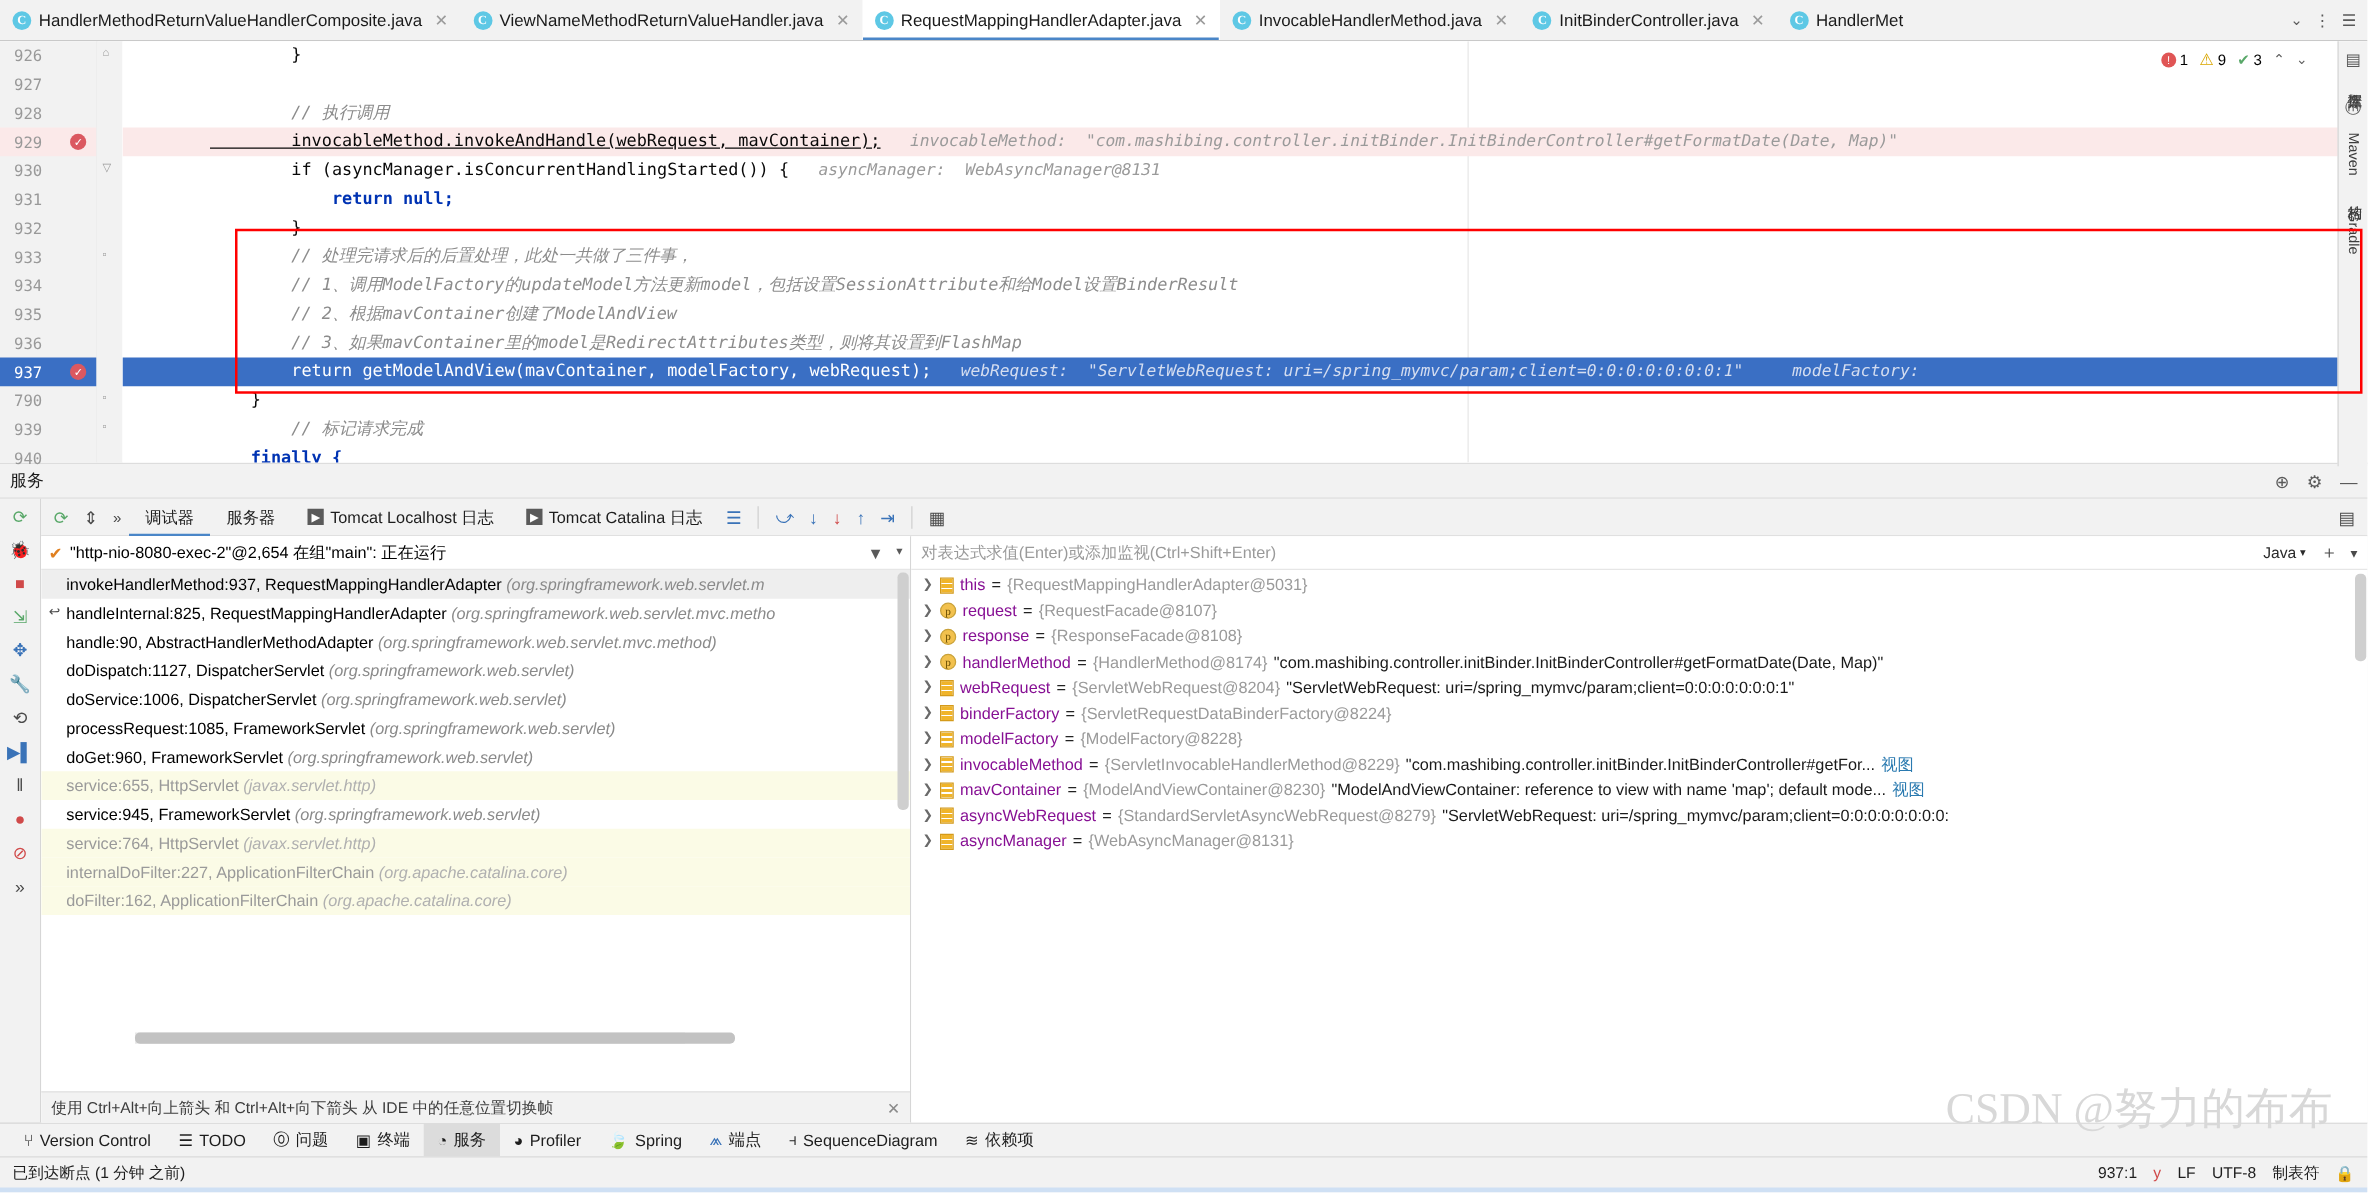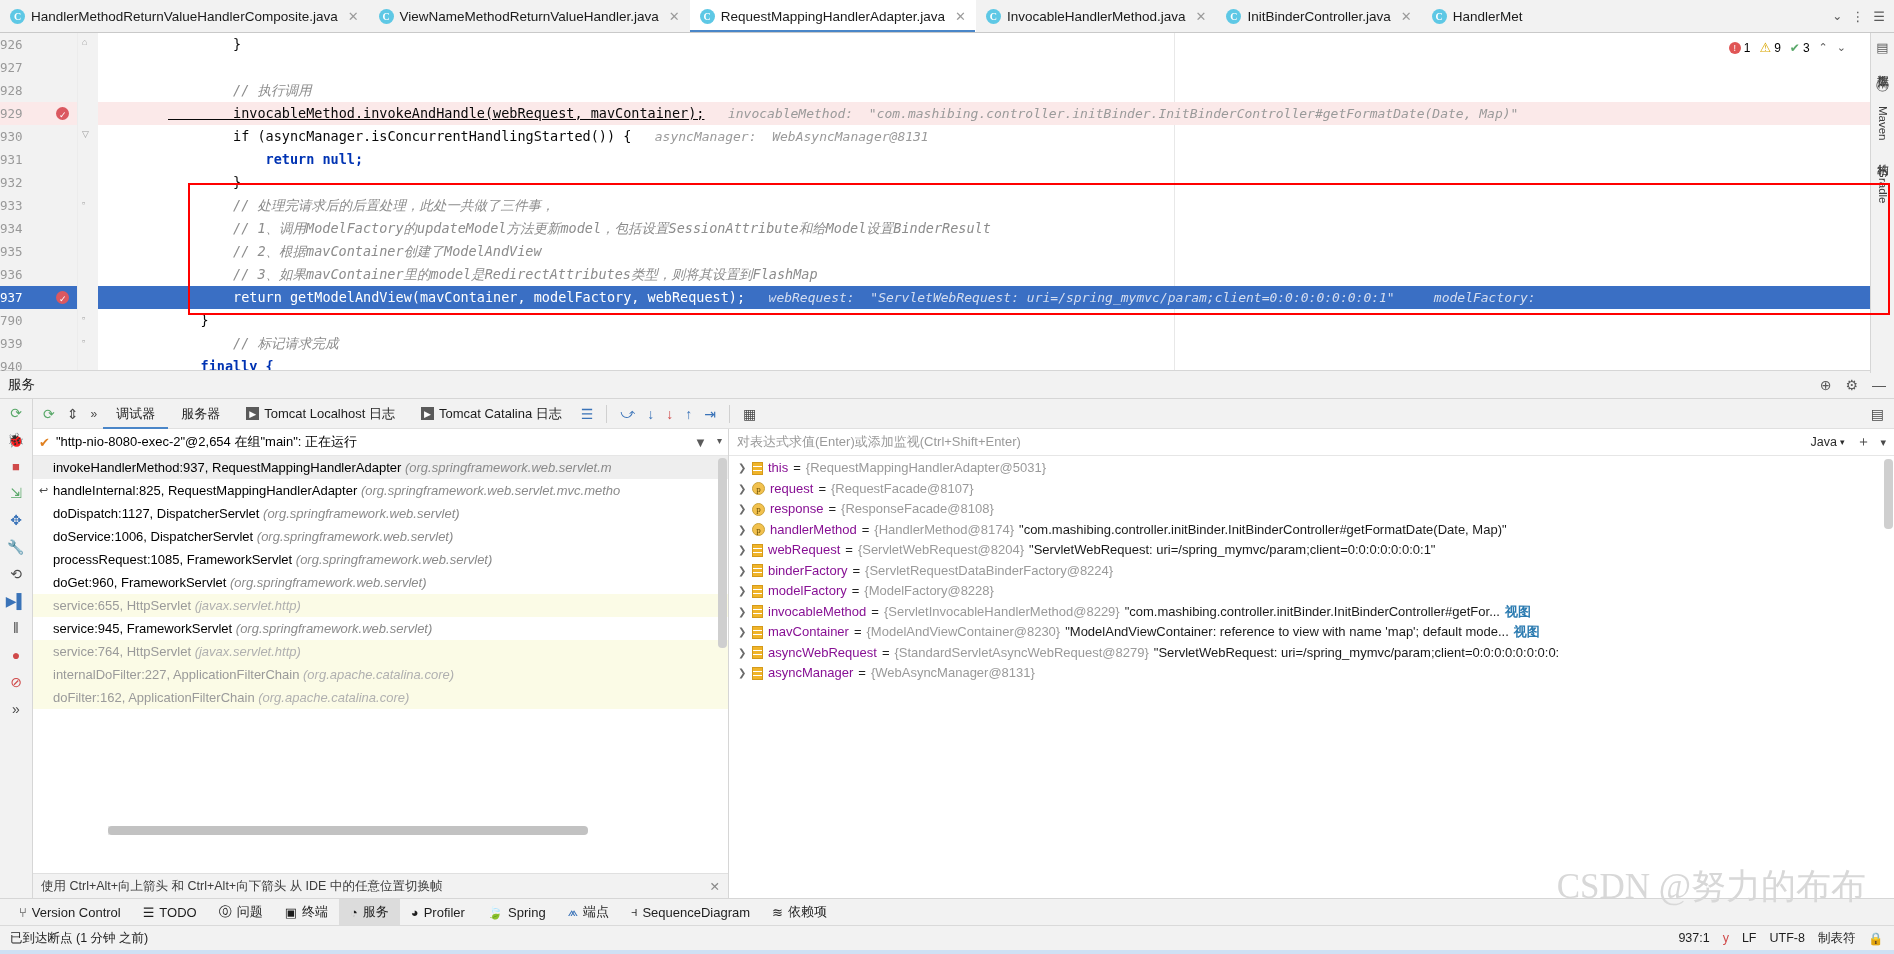--- a/index.html
+++ b/index.html
@@ -39,21 +39,21 @@
   .tabbar-right .v { font-size: 12px; }
 
   
   .editor-wrap { position: relative; height: 337px; min-height:337px; display: flex; background: #ffffff; }
   .gutter {
     width: 78px; background: #f2f2f2; position: relative;
     font-family: "DejaVu Sans Mono", monospace; font-size: 12.5px; color: #999999;
     border-right: 1px solid #ececec;
   }
   .gutter .ln {
-    height: 23px; line-height: 23px; text-align: left; padding-right: 32px; position: relative;
+    height: 23px; line-height: 23px; text-align: center; padding-right: 32px; position: relative;
   }
   .gutter .ln.hl { background: #fbe9e9; }
   .gutter .ln.cur { background: #3a6fc4; color:#ffffff; }
   .bp {
     position: absolute; right: 8px; top: 5px; width: 13px; height: 13px;
     border-radius: 50%; background: #db5860;
   }
   .bp::after {
     content: "✓"; position: absolute; left: 3px; top: -3px;
     font-size: 9px; color: #ffffff; font-family: "DejaVu Sans", sans-serif;
@@ -189,21 +189,21 @@
   }
   .var .badge-l {
     width: 11px; height: 13px; flex:0 0 auto;
     background: repeating-linear-gradient(to bottom, #f0b429 0 3px, #ffffff 3px 4px);
     border: 1px solid #d49a1a;
   }
   .var .vname { color: #871094; }
   .var .eq { color: #222; }
   .var .vtype { color: #9a9a9a; }
   .var .vstr { color: #1a1a1a; }
-  .var .vlink { color: #2a7ab0; font-weight: bold; }
+  .var .vlink { color: #2a7ab0; }
   .var-scroll { position:absolute; right:1px; top:30px; width:9px; height:70px; background:#cfcfcf; border-radius:4px;}
 
   
   .toolbar-bottom {
     height: 27px; min-height:27px; display: flex; align-items: center; gap: 0px;
     background: #f2f2f2; border-top: 1px solid #d6d6d6; padding-left: 8px;
   }
   .tbb-item {
     display: flex; align-items: center; gap: 5px; padding: 0 11px; height: 27px;
     font-size: 13px; color: #1d1d1d; white-space: nowrap;
@@ -425,20 +425,24 @@
             <div class="frame sel">
               <span>invokeHandlerMethod:937, RequestMappingHandlerAdapter</span>
               <span class="pkg">(org.springframework.web.servlet.m</span>
             </div>
             <div class="frame">
               <span class="retarrow">↩</span>
               <span>handleInternal:825, RequestMappingHandlerAdapter</span>
               <span class="pkg">(org.springframework.web.servlet.mvc.metho</span>
             </div>
             <div class="frame">
+              <span>handle:90, AbstractHandlerMethodAdapter</span>
+              <span class="pkg">(org.springframework.web.servlet.mvc.method)</span>
+            </div>
+            <div class="frame">
               <span>doDispatch:1127, DispatcherServlet</span>
               <span class="pkg">(org.springframework.web.servlet)</span>
             </div>
             <div class="frame">
               <span>doService:1006, DispatcherServlet</span>
               <span class="pkg">(org.springframework.web.servlet)</span>
             </div>
             <div class="frame">
               <span>processRequest:1085, FrameworkServlet</span>
               <span class="pkg">(org.springframework.web.servlet)</span>

